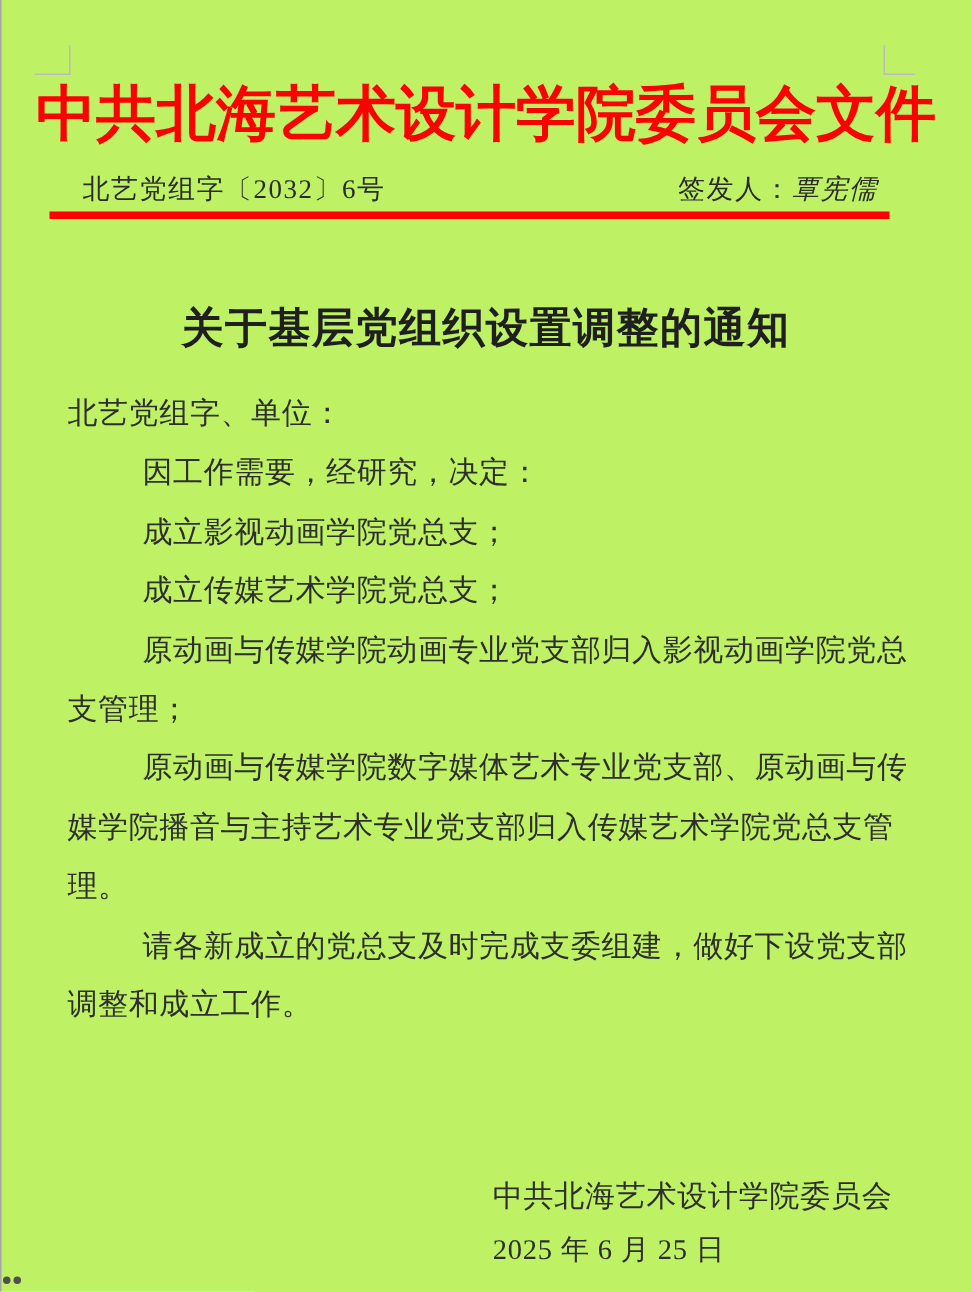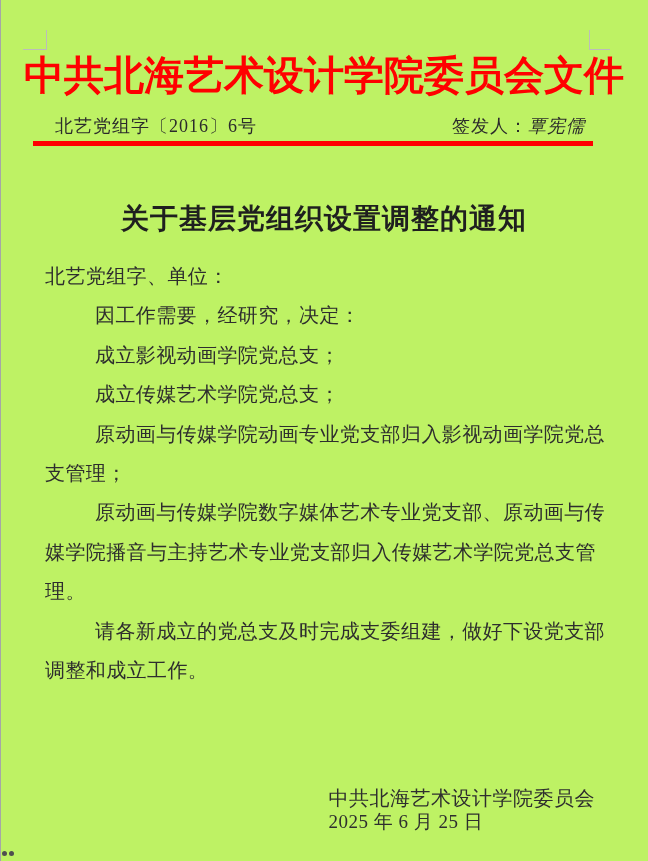--- a/index.html
+++ b/index.html
@@ -77,21 +77,21 @@
     position: absolute; right: 53px; top: 787px;
     text-align: left;
     color: #2e2e2e;
   }
   .signature-org {
     font-size: 20px; letter-spacing: 0.5px; line-height: 22px;
     white-space: nowrap;
   }
   .signature-date {
     font-size: 19px; letter-spacing: 0.5px; line-height: 21px;
-    margin-top: 2px;
+    margin-top: 14px;
     white-space: nowrap;
   }
 
   
   .dots { position: absolute; left: 2px; top: 851px; width: 14px; height: 6px; }
   .dot {
     position: absolute; top: 0; width: 5px; height: 5px;
     border-radius: 50%; background: #4f4f4f;
   }
   .dot.d1 { left: 0; }
@@ -105,21 +105,21 @@
   <div class="page-edge"></div>
 
   <div class="crop crop-tl-v"></div>
   <div class="crop crop-tl-h"></div>
   <div class="crop crop-tr-v"></div>
   <div class="crop crop-tr-h"></div>
 
   <div class="org-header" id="org-header" style="color: rgb(255, 0, 0);">中共北海艺术设计学院委员会文件</div>
 
   <div class="doc-info-row">
-    <span class="doc-number">北艺党组字〔2016〕6号</span>
+    <span class="doc-number">北艺党组字〔2032〕6号</span>
     <span class="issuer"><span>签发人：</span><span class="issuer-name">覃宪儒</span></span>
   </div>
 
   <div class="red-line" id="red-line" style="background: rgb(255, 0, 0);"></div>
 
   <div class="doc-title">关于基层党组织设置调整的通知</div>
 
   <div class="body-text">
     <div class="body-line">北艺党组字、单位：</div>
     <div class="body-line indent">因工作需要，经研究，决定：</div>

